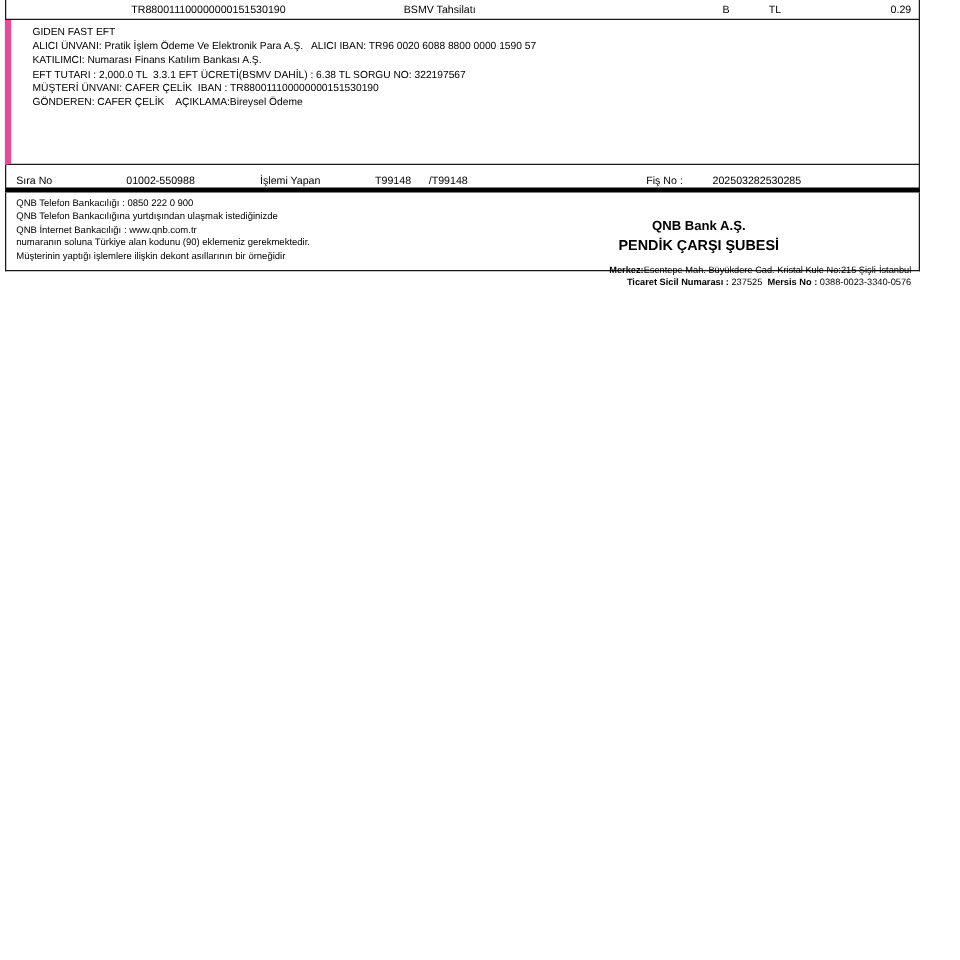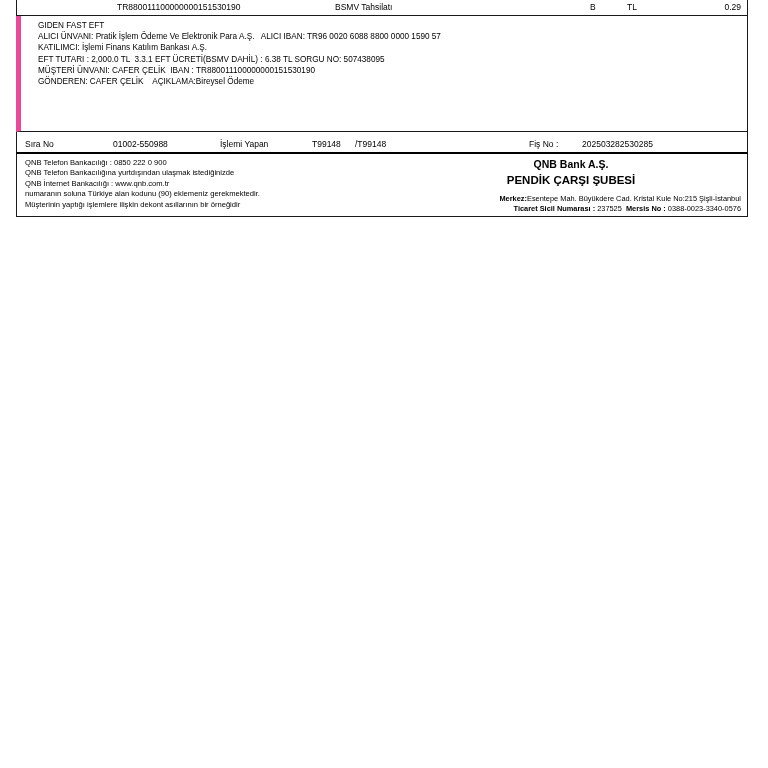--- a/index.html
+++ b/index.html
@@ -10,21 +10,21 @@
   body {
     width: 768px;
     height: 768px;
     font-family: "Liberation Sans", sans-serif;
     color: #000000;
     -webkit-font-smoothing: none;
   }
 
   #receipt {
     position: absolute;
-    left: 16px;
+    left: 4px;
     top: 0px;
     width: 732px;
   }
 
   
   .table-row {
     position: relative;
     height: 16px;
     border-left: 1px solid #1a1a1a;
     border-right: 1px solid #1a1a1a;
@@ -59,21 +59,21 @@
     line-height: 11.2px;
     white-space: pre;
   }
 
   
   .ref-row {
     position: relative;
     height: 22px;
     border-left: 1px solid #1a1a1a;
     border-right: 1px solid #1a1a1a;
-    border-bottom: 2px solid #000000;
+    border-bottom: 4px solid #000000;
     box-sizing: border-box;
   }
   .ref-row .cell {
     position: absolute;
     top: 6px;
     font-size: 8.5px;
     line-height: 12px;
     white-space: nowrap;
   }
   .r-sira-lbl { left: 8px; }
@@ -110,20 +110,21 @@
     position: absolute;
     right: 6px;
     top: 3px;
     width: 340px;
     text-align: center;
   }
   .bank-name {
     font-size: 10.5px;
     font-weight: bold;
     line-height: 15px;
+    margin-top: 17px;
   }
   .branch-name {
     font-size: 11.5px;
     font-weight: bold;
     line-height: 17px;
   }
   .addr-block {
     margin-top: 5px;
     text-align: right;
   }
@@ -143,22 +144,22 @@
     <span class="cell c-iban">TR880011100000000151530190</span>
     <span class="cell c-desc">BSMV Tahsilatı</span>
     <span class="cell c-bd">B</span>
     <span class="cell c-cur">TL</span>
     <span class="cell c-amt">0.29</span>
   </div>
 
   <div class="detail-block">
     <div class="detail-line">GIDEN FAST EFT</div>
     <div class="detail-line">ALICI ÜNVANI: Pratik İşlem Ödeme Ve Elektronik Para A.Ş.   ALICI IBAN: TR96 0020 6088 8800 0000 1590 57</div>
-    <div class="detail-line">KATILIMCI: İşlemi Finans Katılım Bankası A.Ş.</div>
-    <div class="detail-line">EFT TUTARI : 2,000.0 TL  3.3.1 EFT ÜCRETİ(BSMV DAHİL) : 6.38 TL SORGU NO: 507438095</div>
+    <div class="detail-line">KATILIMCI: Numarası Finans Katılım Bankası A.Ş.</div>
+    <div class="detail-line">EFT TUTARI : 2,000.0 TL  3.3.1 EFT ÜCRETİ(BSMV DAHİL) : 6.38 TL SORGU NO: 322197567</div>
     <div class="detail-line">MÜŞTERİ ÜNVANI: CAFER ÇELİK  IBAN : TR880011100000000151530190</div>
     <div class="detail-line">GÖNDEREN: CAFER ÇELİK    AÇIKLAMA:Bireysel Ödeme</div>
   </div>
 
   <div class="ref-row">
     <span class="cell r-sira-lbl">Sıra No</span>
     <span class="cell r-sira-val">01002-550988</span>
     <span class="cell r-op-lbl">İşlemi Yapan</span>
     <span class="cell r-op-val">T99148</span>
     <span class="cell r-op-val2">/T99148</span>

